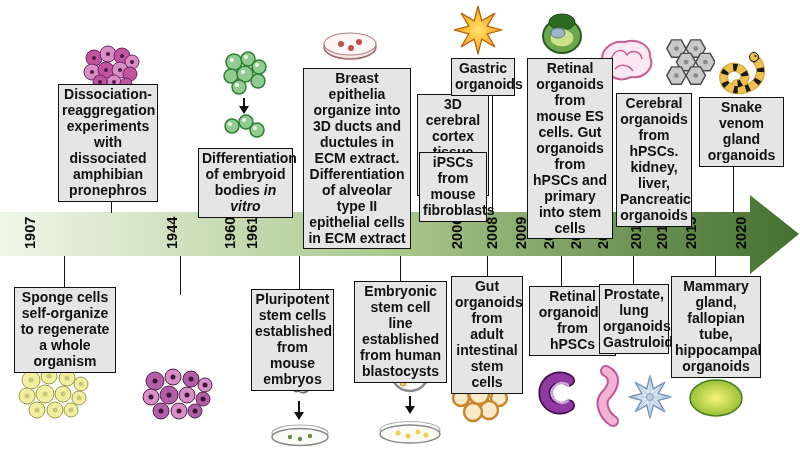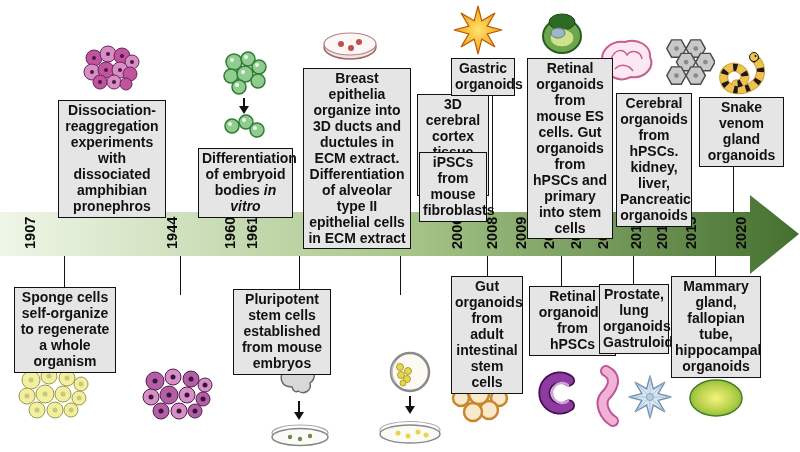--- a/index.html
+++ b/index.html
@@ -59,35 +59,36 @@
   <div class="tick" style="left:733px;top:110px;height:103px"></div>
   <div class="tick" style="left:64px;top:256px;height:44px"></div>
   <div class="tick" style="left:180px;top:256px;height:39px"></div>
   <div class="tick" style="left:299px;top:256px;height:49px"></div>
   <div class="tick" style="left:400px;top:256px;height:39px"></div>
   <div class="tick" style="left:487px;top:256px;height:34px"></div>
   <div class="tick" style="left:561px;top:256px;height:44px"></div>
   <div class="tick" style="left:633px;top:256px;height:42px"></div>
   <div class="tick" style="left:715px;top:256px;height:34px"></div>
 
-  <div class="box" style="left:58px;top:100px;width:108px">Dissociation-reaggregation experiments with dissociated amphibian pronephros</div>
+  <div class="box" style="left:58px;top:84px;width:100px">Dissociation-reaggregation experiments with dissociated amphibian pronephros</div>
   <div class="box" style="left:198px;top:148px;width:95px">
     <span>Differentiation of embryoid bodies</span>
     <span class="it">in vitro</span>
   </div>
   <div class="box" style="left:303px;top:68px;width:108px">Breast epithelia organize into 3D ducts and ductules in ECM extract. Differentiation of alveolar type II epithelial cells in ECM extract</div>
   <div class="box" style="left:417px;top:94px;width:72px">3D cerebral cortex tissue from ESCs</div>
   <div class="box" style="left:419px;top:152px;width:68px">iPSCs from mouse fibroblasts</div>
   <div class="box" style="left:451px;top:58px;width:64px">Gastric organoids</div>
   <div class="box" style="left:527px;top:58px;width:86px">Retinal organoids from mouse ES cells. Gut organoids from hPSCs and primary into stem cells</div>
   <div class="box" style="left:616px;top:93px;width:76px">Cerebral organoids from hPSCs. kidney, liver, Pancreatic organoids</div>
   <div class="box" style="left:699px;top:97px;width:85px">Snake venom gland organoids</div>
 
   <div class="box" style="left:14px;top:287px;width:102px">Sponge cells self-organize to regenerate a whole organism</div>
-  <div class="box" style="left:233px;top:289px;width:98px">Pluripotent stem cells established from mouse embryos</div>
+  <div class="box" style="left:251px;top:289px;width:83px">Pluripotent stem cells established from mouse embryos</div>
+  <div class="box" style="left:354px;top:281px;width:93px">Embryonic stem cell line established from human blastocysts</div>
   <div class="box" style="left:451px;top:276px;width:72px">Gut organoids from adult intestinal stem cells</div>
   <div class="box" style="left:529px;top:286px;width:87px">Retinal organoids from hPSCs</div>
   <div class="box" style="left:599px;top:284px;width:70px">Prostate, lung organoids. Gastruloids</div>
   <div class="box" style="left:671px;top:276px;width:90px">Mammary gland, fallopian tube, hippocampal organoids</div>
 
   <svg class="icon" style="left:80px;top:40px" width="62" height="52" viewBox="0 0 62 52">
     <g stroke="#6b2460" stroke-width="1">
       <circle cx="14" cy="18" r="8" fill="#c0559d"></circle>
         <circle cx="28" cy="14" r="8" fill="#d78ec2"></circle>
       <circle cx="42" cy="16" r="8" fill="#c0559d"></circle>

